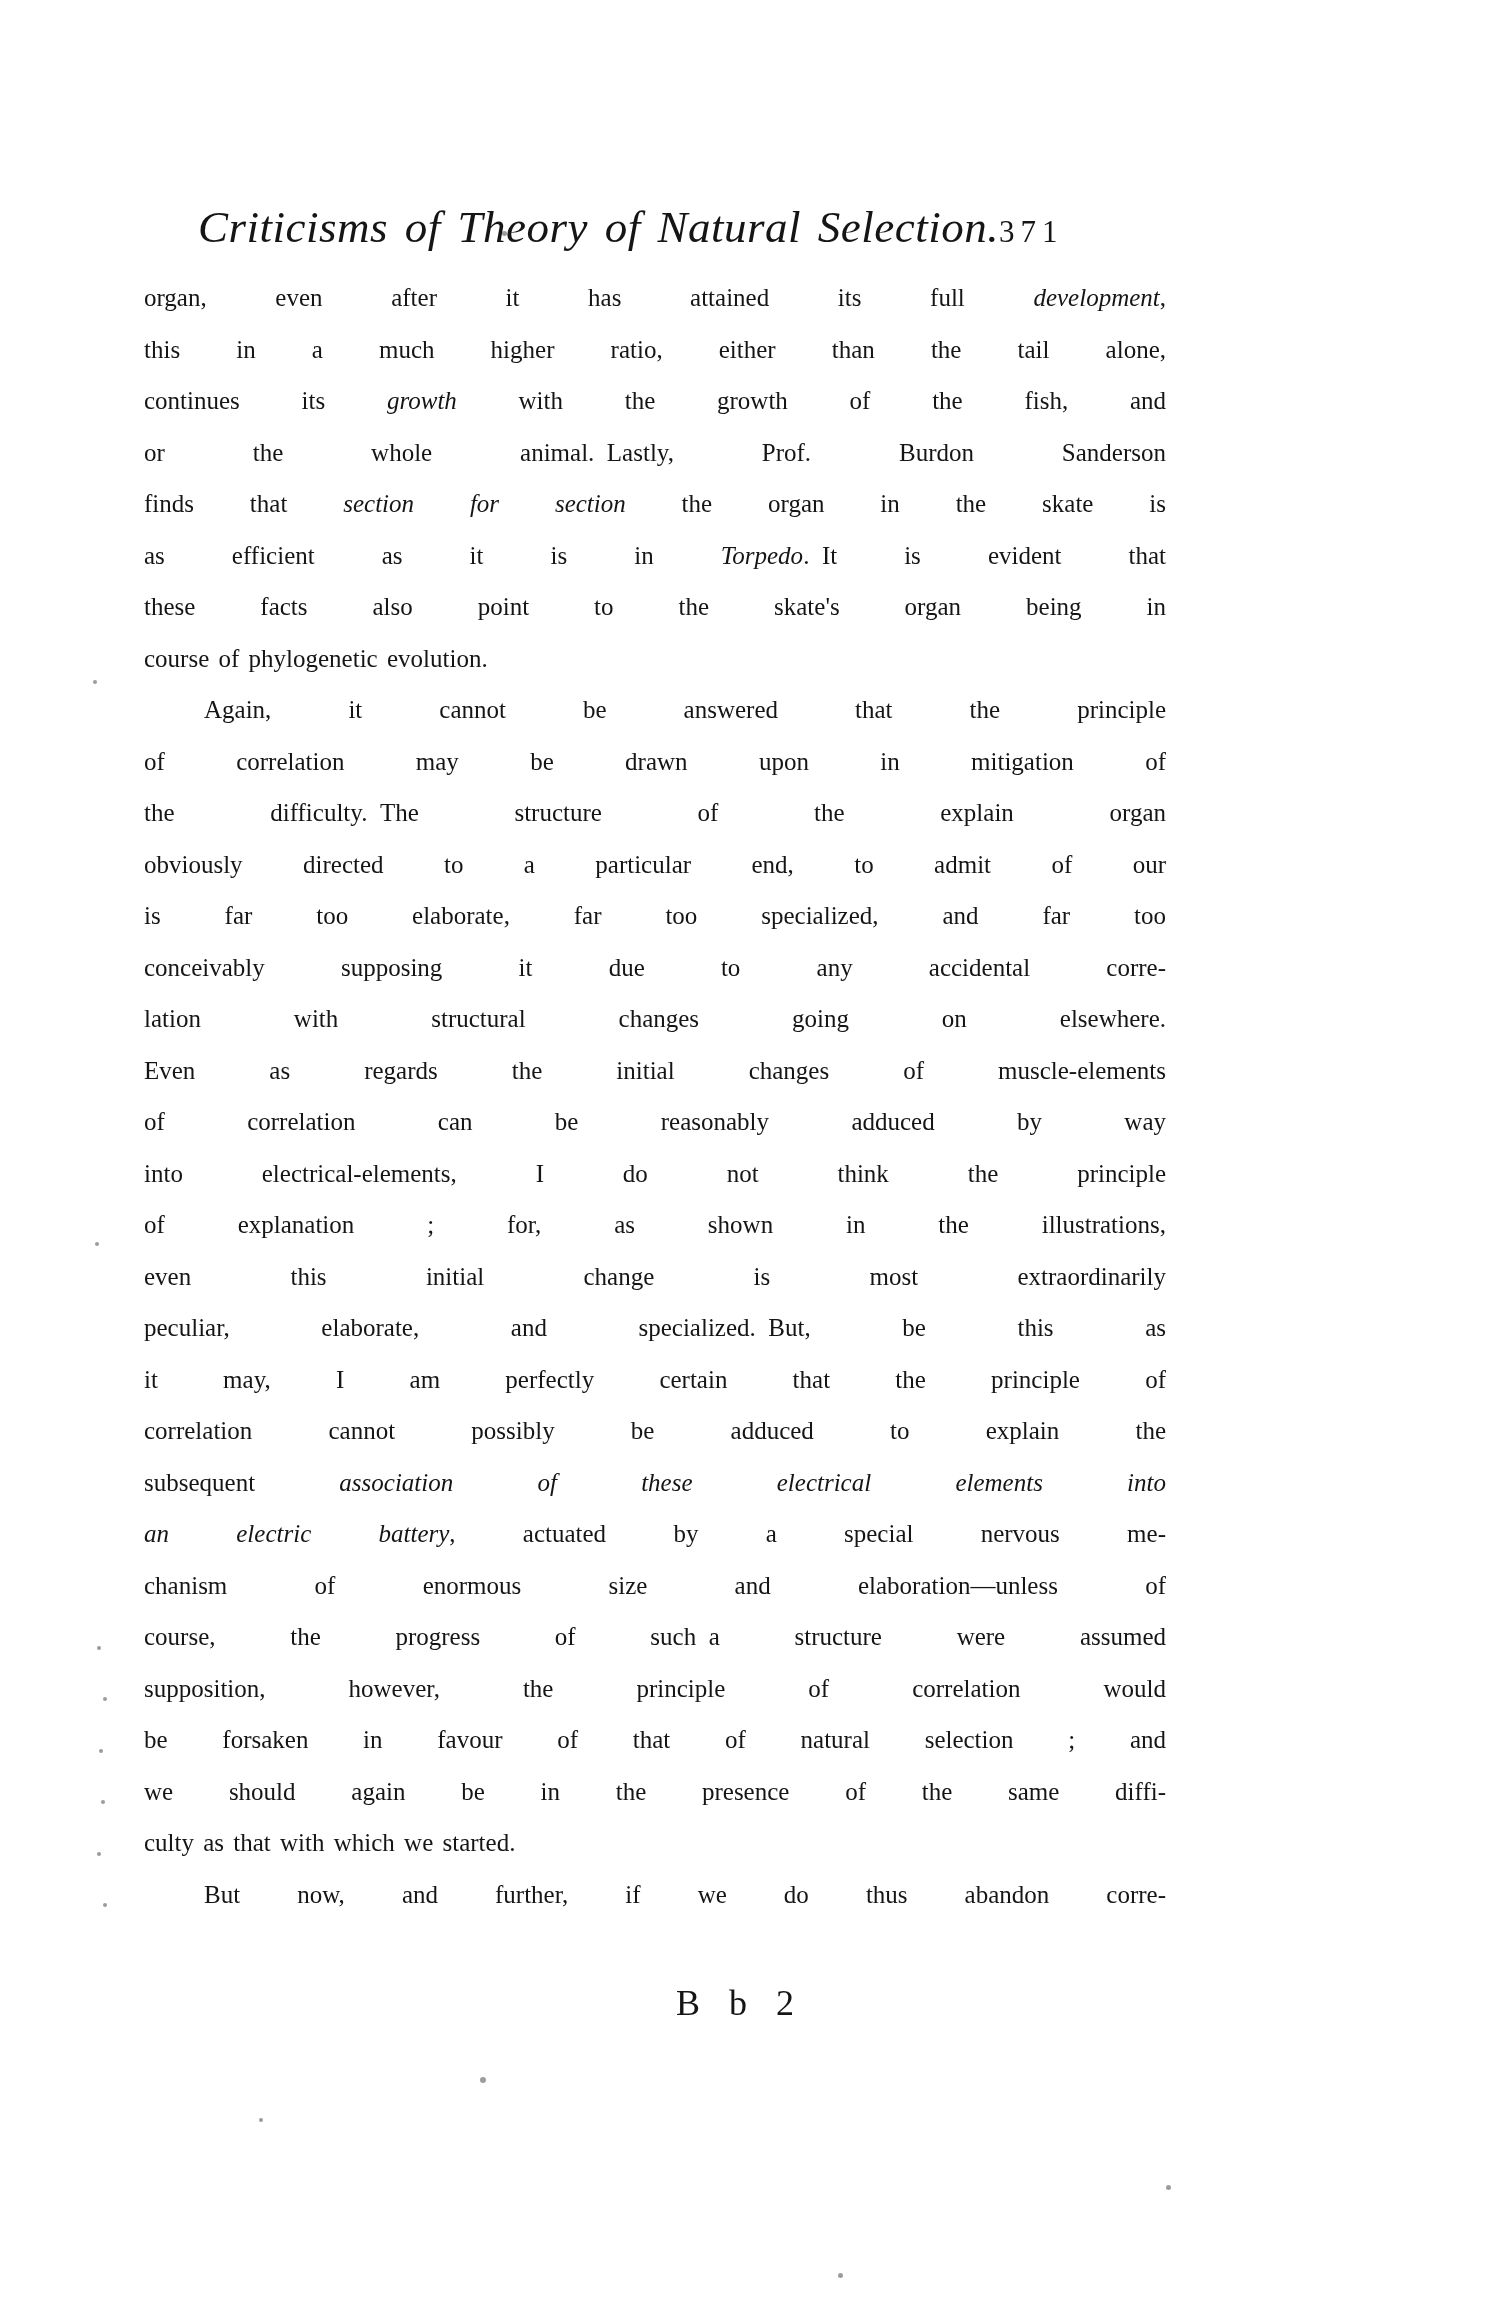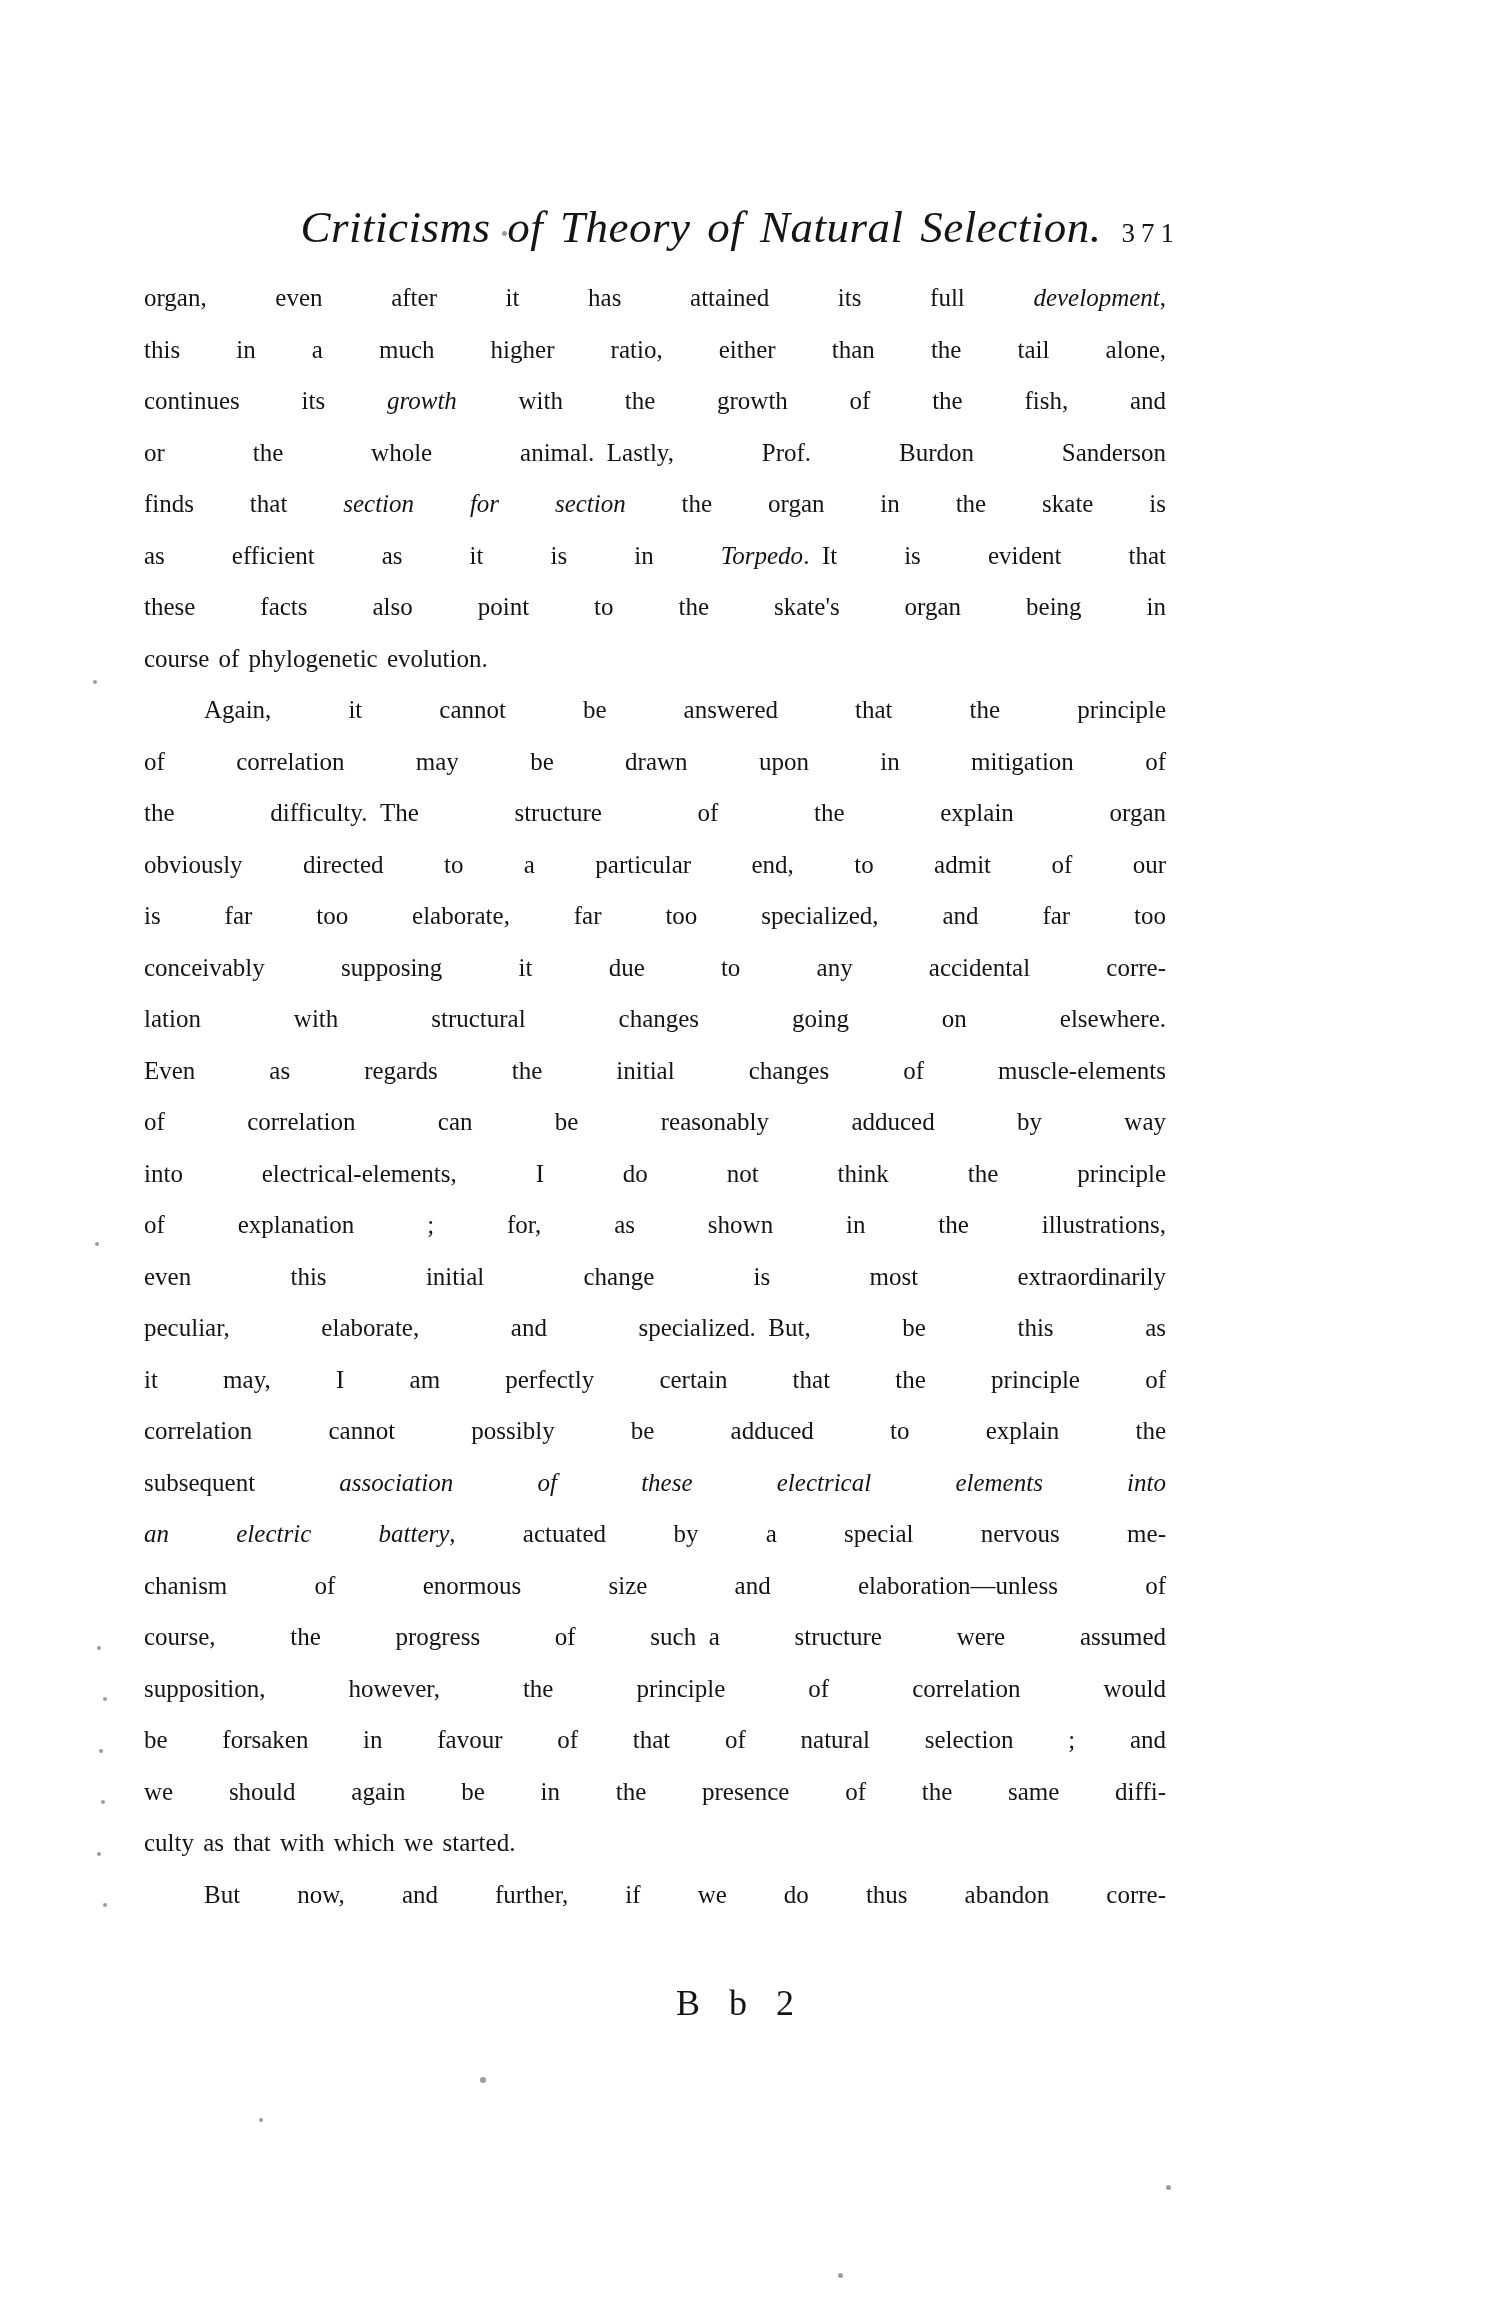--- a/index.html
+++ b/index.html
@@ -7,36 +7,35 @@
     position:relative;
     width:1512px; height:2316px;
     background:#ffffff;
     color:#151515;
     font-family:"Liberation Serif","DejaVu Serif",serif;
     overflow:hidden;
   }
   .running-header {
     position:absolute;
     left:160px; top:201px; width:1022px;
-    display:flex; justify-content:flex-end; align-items:baseline;
+    display:flex; justify-content:flex-start; align-items:baseline;
   }
   .running-header .title {
     font-style:italic;
     font-size:45px;
     letter-spacing:0.5px;
     word-spacing:5px;
     padding-left:38px;
     white-space:nowrap;
   }
   .running-header .pagenum {
     font-style:normal;
-    font-size:27px;
+    font-size:31px;
     letter-spacing:6px;
     padding-right:2px;
-    margin-left:20px;
   }
   .body-text {
     position:absolute;
     left:144px; top:272px; width:1022px;
     font-size:25px;
     line-height:51.5px;
   }
   .line {
     height:51.5px;
     overflow:hidden;

